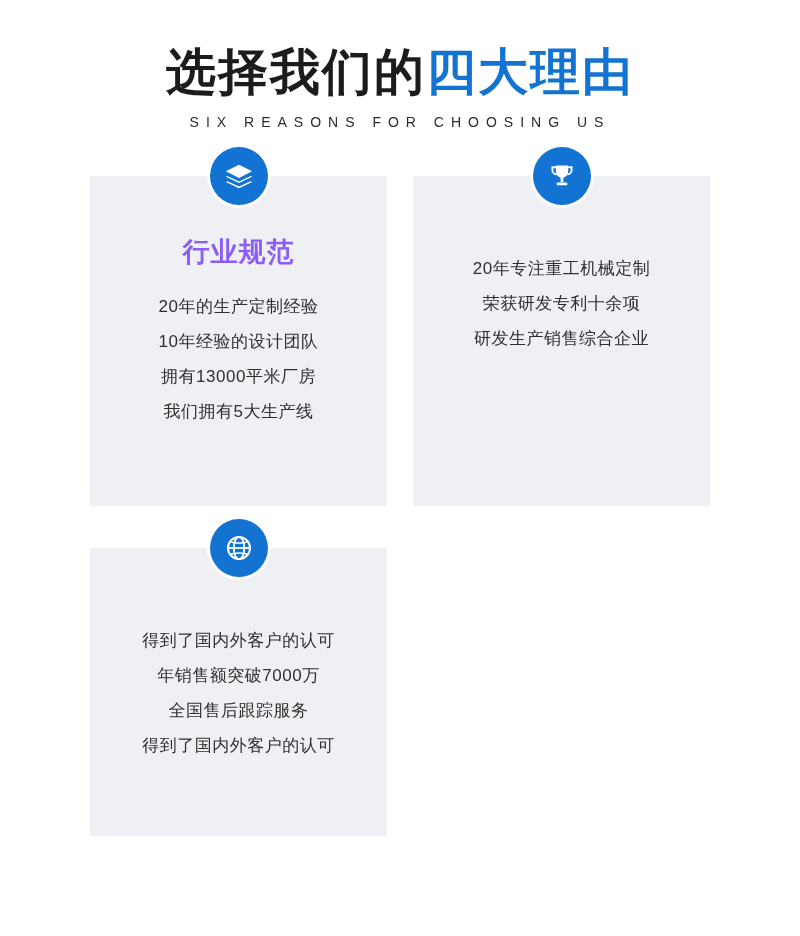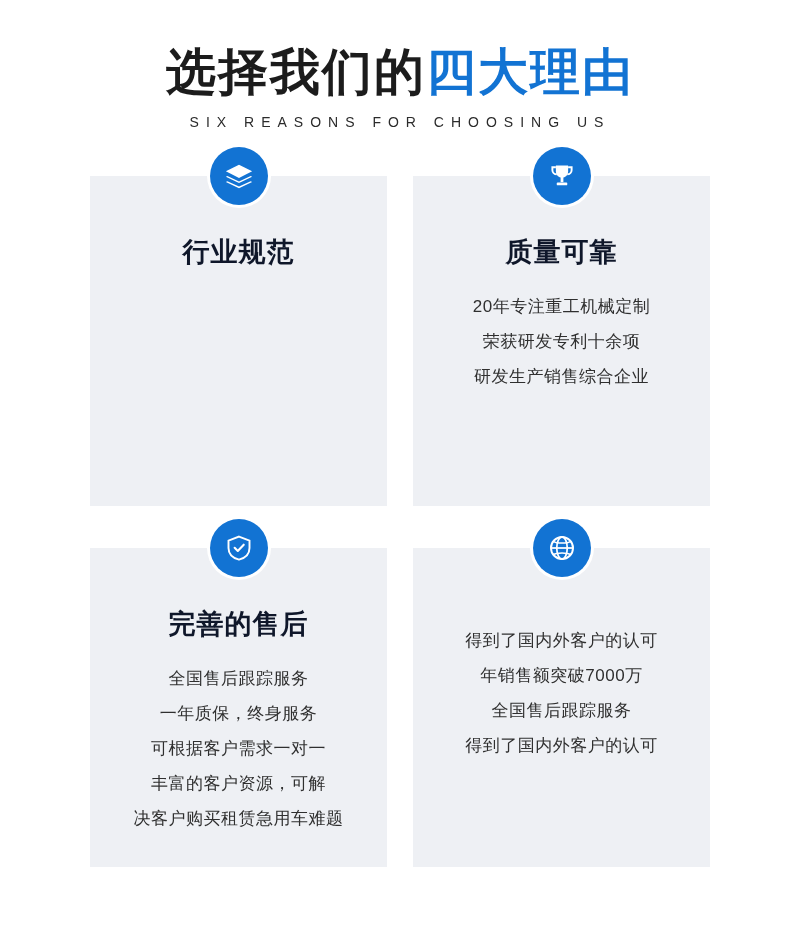--- a/index.html
+++ b/index.html
@@ -85,21 +85,21 @@
     justify-content: center;
     box-shadow: 0 0 0 3px #ffffff;
   }
   .badge svg {
     display: block;
   }
   .card-title {
     margin-top: 6px;
     font-size: 27px;
     font-weight: bold;
-    color: #0f172a;
+    color: #8b5cf6;
     letter-spacing: 1px;
     line-height: 1.2;
   }
   .card-lines {
     margin-top: 22px;
     font-size: 17px;
     line-height: 2.05;
     color: #2f2f2f;
     letter-spacing: 0.5px;
   }
@@ -123,56 +123,45 @@
 
     <div class="card tall">
       <div class="badge">
         <svg width="30" height="30" viewBox="0 0 32 32" fill="none">
           <path d="M16 4 L30 11 L16 18 L2 11 Z" fill="#ffffff"></path>
           <path d="M3.6 16 L16 21.8 L28.4 16 L30 16.8 L16 23.5 L2 16.8 Z" fill="#ffffff"></path>
           <path d="M3.6 21.5 L16 27.3 L28.4 21.5 L30 22.3 L16 29 L2 22.3 Z" fill="#ffffff"></path>
         </svg>
       </div>
       <div class="card-title">行业规范</div>
+      <div class="card-lines">
+        <div>20年的生产定制经验</div>
+        <div>10年经验的设计团队</div>
+        <div>拥有13000平米厂房</div>
+        <div>我们拥有5大生产线</div>
+      </div>
     </div>
 
     <div class="card tall">
       <div class="badge">
         <svg width="28" height="28" viewBox="0 0 32 32" fill="none">
           <path d="M9 4 h14 v7 a7 7 0 0 1 -14 0 Z" fill="#ffffff"></path>
           <path d="M9 6 H5 v3 a5 5 0 0 0 5 5" stroke="#ffffff" stroke-width="2.2" fill="none"></path>
           <path d="M23 6 h4 v3 a5 5 0 0 1 -5 5" stroke="#ffffff" stroke-width="2.2" fill="none"></path>
           <rect x="14.4" y="17" width="3.2" height="6" fill="#ffffff"></rect>
           <rect x="10" y="23.5" width="12" height="3.2" rx="1" fill="#ffffff"></rect>
         </svg>
       </div>
-      <div class="card-title">质量可靠</div>
       <div class="card-lines">
         <div>20年专注重工机械定制</div>
         <div>荣获研发专利十余项</div>
         <div>研发生产销售综合企业</div>
       </div>
     </div>
 
-    <div class="card short">
-      <div class="badge">
-        <svg width="28" height="28" viewBox="0 0 32 32" fill="none">
-          <path d="M16 3 L28 7.5 V16 c0 7.5 -5.4 11.6 -12 13.3 C9.4 27.6 4 23.5 4 16 V7.5 Z" stroke="#ffffff" stroke-width="2.2" fill="none"></path>
-          <path d="M11 15.8 L14.6 19.4 L21.4 12.2" stroke="#ffffff" stroke-width="2.4" fill="none" stroke-linecap="round" stroke-linejoin="round"></path>
-        </svg>
-      </div>
-      <div class="card-title">完善的售后</div>
-      <div class="card-lines">
-        <div>全国售后跟踪服务</div>
-        <div>一年质保，终身服务</div>
-        <div>可根据客户需求一对一</div>
-        <div>丰富的客户资源，可解</div>
-        <div>决客户购买租赁急用车难题</div>
-      </div>
-    </div>
 
     <div class="card short">
       <div class="badge">
         <svg width="28" height="28" viewBox="0 0 32 32" fill="none">
           <circle cx="16" cy="16" r="12.6" stroke="#ffffff" stroke-width="2.2" fill="none"></circle>
           <ellipse cx="16" cy="16" rx="6" ry="12.6" stroke="#ffffff" stroke-width="2" fill="none"></ellipse>
           <line x1="3.4" y1="16" x2="28.6" y2="16" stroke="#ffffff" stroke-width="2"></line>
           <path d="M6 8.4 C10 11 22 11 26 8.4" stroke="#ffffff" stroke-width="1.8" fill="none"></path>
           <path d="M6 23.6 C10 21 22 21 26 23.6" stroke="#ffffff" stroke-width="1.8" fill="none"></path>
         </svg>

